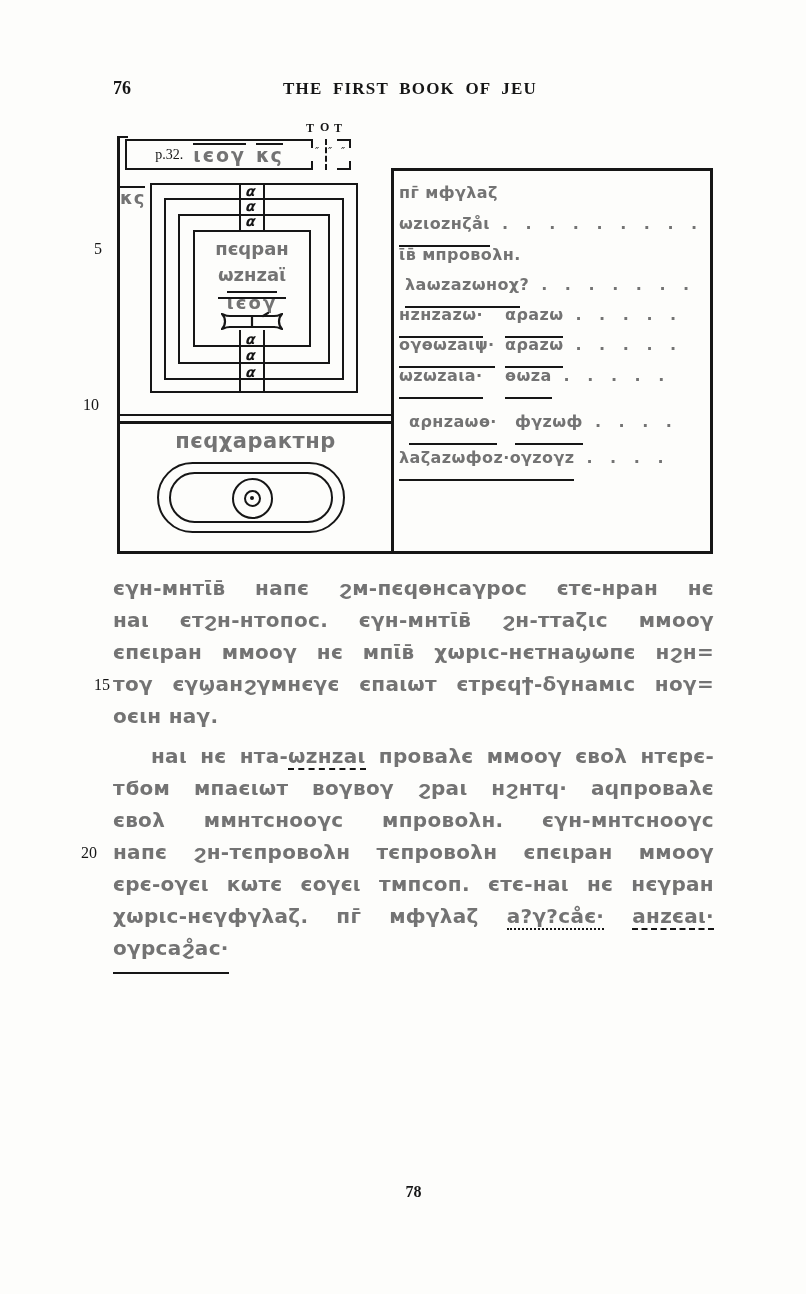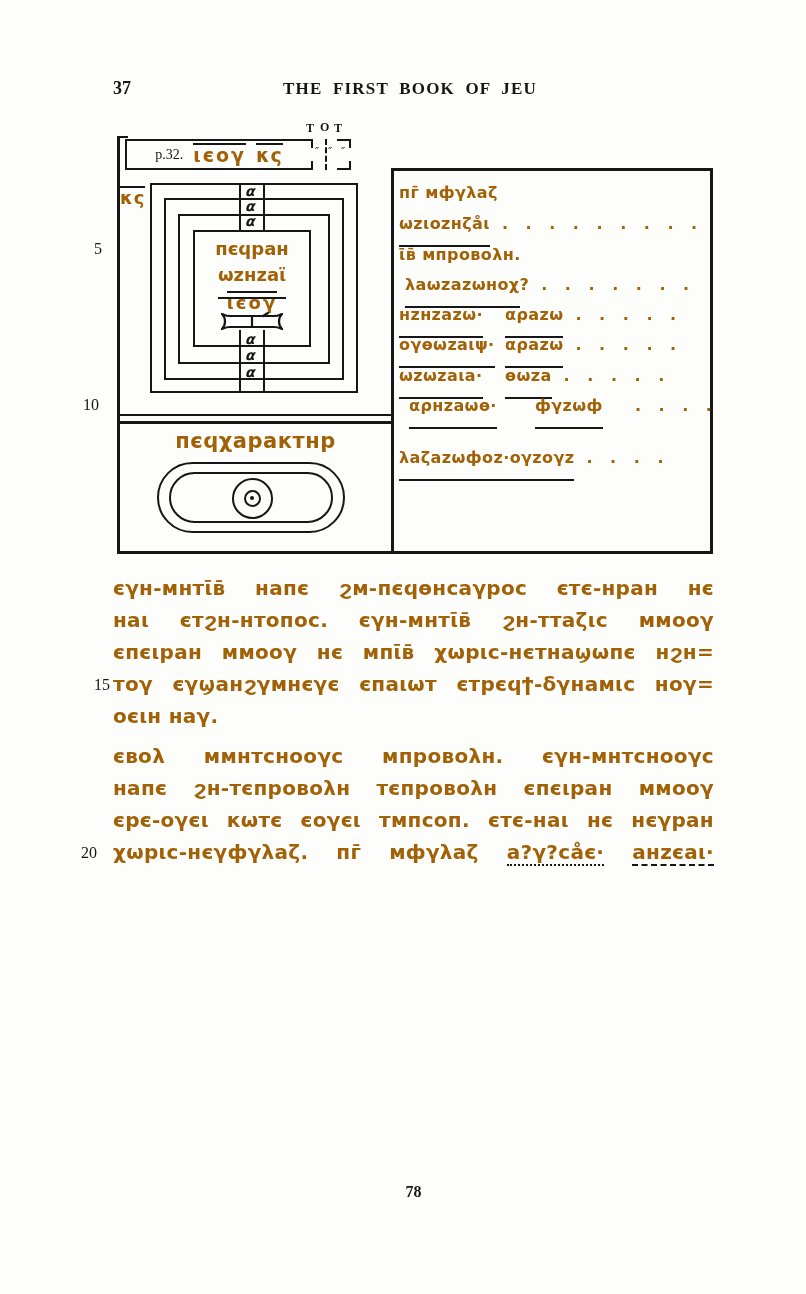--- a/index.html
+++ b/index.html
@@ -4,42 +4,42 @@
 <style>
   html,body{margin:0;padding:0;}
   body{
     width:806px;height:1294px;position:relative;background:#fdfdfb;
     font-family:"DejaVu Sans",sans-serif;color:#161616;overflow:hidden;
   }
   .abs{position:absolute;}
   .ln{position:absolute;background:#161616;}
   .dashv{position:absolute;border-left:2px dashed #161616;}
   .serif{font-family:"Liberation Serif",serif;}
-  .copt{font-family:"DejaVu Sans",sans-serif;font-weight:bold;color:#a16207;}
+  .copt{font-family:"DejaVu Sans",sans-serif;font-weight:bold;color:#737373;}
   .box{position:absolute;border:2px solid #161616;background:transparent;box-sizing:border-box;}
   .u{border-bottom:2px solid #161616;padding-bottom:12px;}
   .udash{border-bottom:2px dashed #161616;}
   .udot{border-bottom:2px dotted #161616;}
   .ovl{display:inline-block;border-top:2px solid #161616;padding-top:1px;line-height:1.05;}
   .alpha{position:absolute;font-style:italic;font-weight:bold;font-size:14px;transform:skewX(-6deg);}
   .nrow{position:absolute;left:399px;width:312px;height:27px;display:flex;align-items:baseline;
         font-size:16px;letter-spacing:.4px;white-space:nowrap;}
   .nl1{min-width:106px;display:inline-block;}
   .dots{margin-left:12px;font-weight:bold;letter-spacing:6px;}
   .bodyblock{position:absolute;left:113px;top:572px;width:601px;}
   .bl{height:32px;line-height:32px;font-size:20px;letter-spacing:.3px;
       text-align:justify;text-align-last:justify;white-space:nowrap;}
   .bl-last{text-align:left;text-align-last:left;}
   .mnum{position:absolute;font-family:"Liberation Serif",serif;font-size:16px;color:#161616;}
   .circle{position:absolute;border:2px solid #161616;border-radius:50%;box-sizing:border-box;background:transparent;}
 </style>
 </head>
 <body>
 
-<div class="abs serif" style="left:113px;top:78px;font-size:18px;font-weight:bold;">37</div>
+<div class="abs serif" style="left:113px;top:78px;font-size:18px;font-weight:bold;">76</div>
 <div class="abs serif" style="left:160px;top:79px;width:500px;text-align:center;font-size:17px;font-weight:bold;letter-spacing:1.2px;word-spacing:5px;">THE FIRST BOOK OF JEU</div>
 
 <div>
   <div class="ln" style="left:117px;top:136px;width:3px;height:417px;"></div>
   <div class="ln" style="left:117px;top:136px;width:11px;height:2px;"></div>
   <div class="ln" style="left:117px;top:551px;width:596px;height:3px;"></div>
   <div class="ln" style="left:710px;top:168px;width:3px;height:386px;"></div>
   <div class="ln" style="left:391px;top:168px;width:322px;height:3px;"></div>
   <div class="ln" style="left:391px;top:168px;width:3px;height:383px;"></div>
   <div class="ln" style="left:117px;top:414px;width:277px;height:2px;"></div>
@@ -136,44 +136,52 @@
 <div class="nrow copt" style="top:335px;">
   <span class="nl1"><span class="u">оγѳωzаιψ·</span></span>
   <span class="u">αρаzω</span>
   <span class="dots">. . . . .</span>
 </div>
 <div class="nrow copt" style="top:366px;">
   <span class="nl1"><span class="u">ωzωzаιа·</span></span>
   <span class="u">ѳωzа</span>
   <span class="dots">. . . . .</span>
 </div>
-<div class="nrow copt" style="top:396px;padding-left:10px;gap:20px;">
+<div class="nrow copt" style="top:412px;padding-left:10px;">
   <span class="nl1"><span class="u">αρнzаωѳ·</span></span>
   <span class="u">фγzωф</span>
   <span class="dots">. . . .</span>
 </div>
 <div class="nrow copt" style="top:448px;">
   <span class="nl1"><span class="u">λаζаzωфоz·</span></span>
   <span class="u">оγzоγz</span>
   <span class="dots">. . . .</span>
 </div>
 
 <div class="bodyblock copt">
   <div class="bl">єγн-мнтῑв̄ напє ϩм-пєϥѳнсаγрос єтє-нран нє</div>
   <div class="bl">наι єтϩн-нтопос. єγн-мнтῑв̄ ϩн-ттаζιс ммооγ</div>
   <div class="bl">єпєιран ммооγ нє мпῑв̄ χωрιс-нєтнаϣωпє нϩн=</div>
   <div class="bl">тоγ єγϣанϩγмнєγє єпаιωт єтрєϥϯ-δγнамιс ноγ=</div>
   <div class="bl bl-last">оєιн наγ.</div>
   <div style="height:8px;"></div>
+  <div class="bl" style="padding-left:38px;width:563px;">
+    <span>наι нє нта-</span><span class="udash">ωzнzаι</span>
+    <span>проваλє ммооγ євоλ нтєрє-</span>
+  </div>
+  <div class="bl">тϭом мпаєιωт воγвоγ ϩраι нϩнтϥ· аϥпроваλє</div>
   <div class="bl">євоλ ммнтснооγс мпровоλн. єγн-мнтснооγс</div>
   <div class="bl">напє ϩн-тєпровоλн тєпровоλн єпєιран ммооγ</div>
   <div class="bl">єрє-оγєι кωтє єоγєι тмпсоп. єтє-наι нє нєγран</div>
   <div class="bl">
     <span>χωрιс-нєγфγλаζ. пг̄ мфγλаζ</span>
     <span class="udot">а?γ?са̊є·</span>
     <span class="udash">анzєаι·</span>
+  </div>
+  <div class="bl bl-last">
+    <span class="u">оγрсаϩ̊ас·</span>
   </div>
 </div>
 
 <div class="mnum" style="left:86px;top:676px;margin-left:8px;">15</div>
 <div class="mnum" style="left:81px;top:844px;">20</div>
 
 <div class="abs serif" style="left:113px;top:1183px;width:601px;text-align:center;font-size:16px;font-weight:bold;">78</div>
 
 </body></html>

